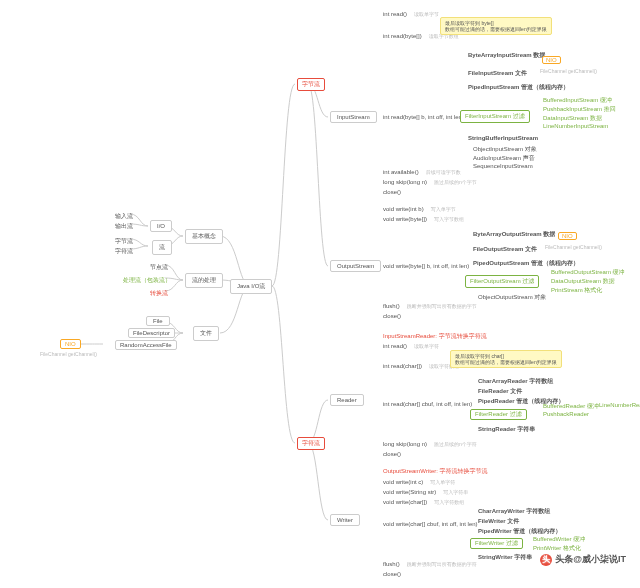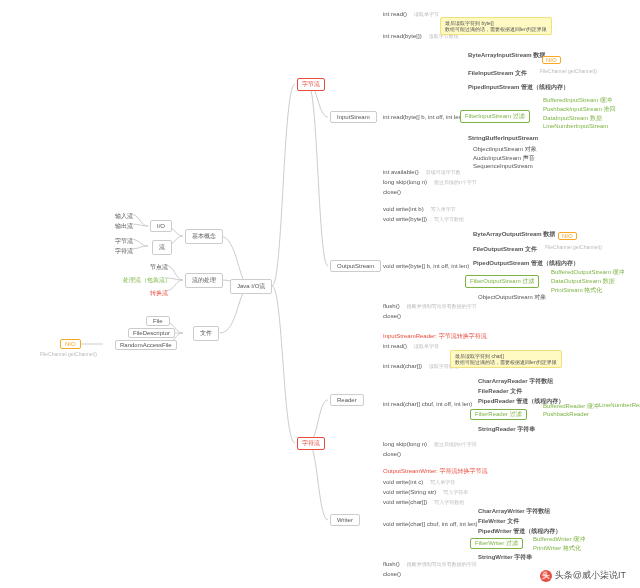--- a/index.html
+++ b/index.html
@@ -6,21 +6,21 @@
 .node{position:absolute;display:flex;align-items:center}
 .box{border:1px solid #ccc;border-radius:2px;padding:2px 6px;background:#fff;white-space:nowrap}
 .box.green{border-color:#7cb342;color:#7cb342}
 .box.red{border-color:#e74c3c;color:#e74c3c}
 .box.orange{border-color:#f9a825;color:#f9a825;}
 .txt{white-space:nowrap;padding:1px 3px}
 .txt.green{color:#7cb342}
 .txt.red{color:#e74c3c}
 .note{background:#fff9c4;border:1px solid #f2e07a;border-radius:2px;padding:2px 4px;font-size:5px;line-height:1.2;white-space:nowrap}
 .hint{color:#bbb;font-size:5px}
-.watermark{position:absolute;right:14px;bottom:6px;font-size:9px;font-weight:400;color:#555;text-shadow:0 0 2px #fff}
+.watermark{position:absolute;right:14px;bottom:22px;font-size:9px;font-weight:700;color:#555;text-shadow:0 0 2px #fff}
 .wmicon{display:inline-block;width:12px;height:12px;border-radius:50%;background:#e74c3c;color:#fff;text-align:center;line-height:12px;margin-right:3px;font-size:8px}
 svg.wires{position:absolute;top:0;left:0;width:640px;height:588px;pointer-events:none}
 svg.wires path{fill:none;stroke:#ccc;stroke-width:1}
 </style>
 </head>
 <body>
 
 <svg class="wires">
 <path d="M250 286 C238 286 238 236 220 236 M250 286 C238 286 238 280 220 280 M250 286 C238 286 238 333 220 333"></path>
 <path d="M272 286 C283 286 283 84 295 84 M272 286 C283 286 283 443 295 443"></path>

